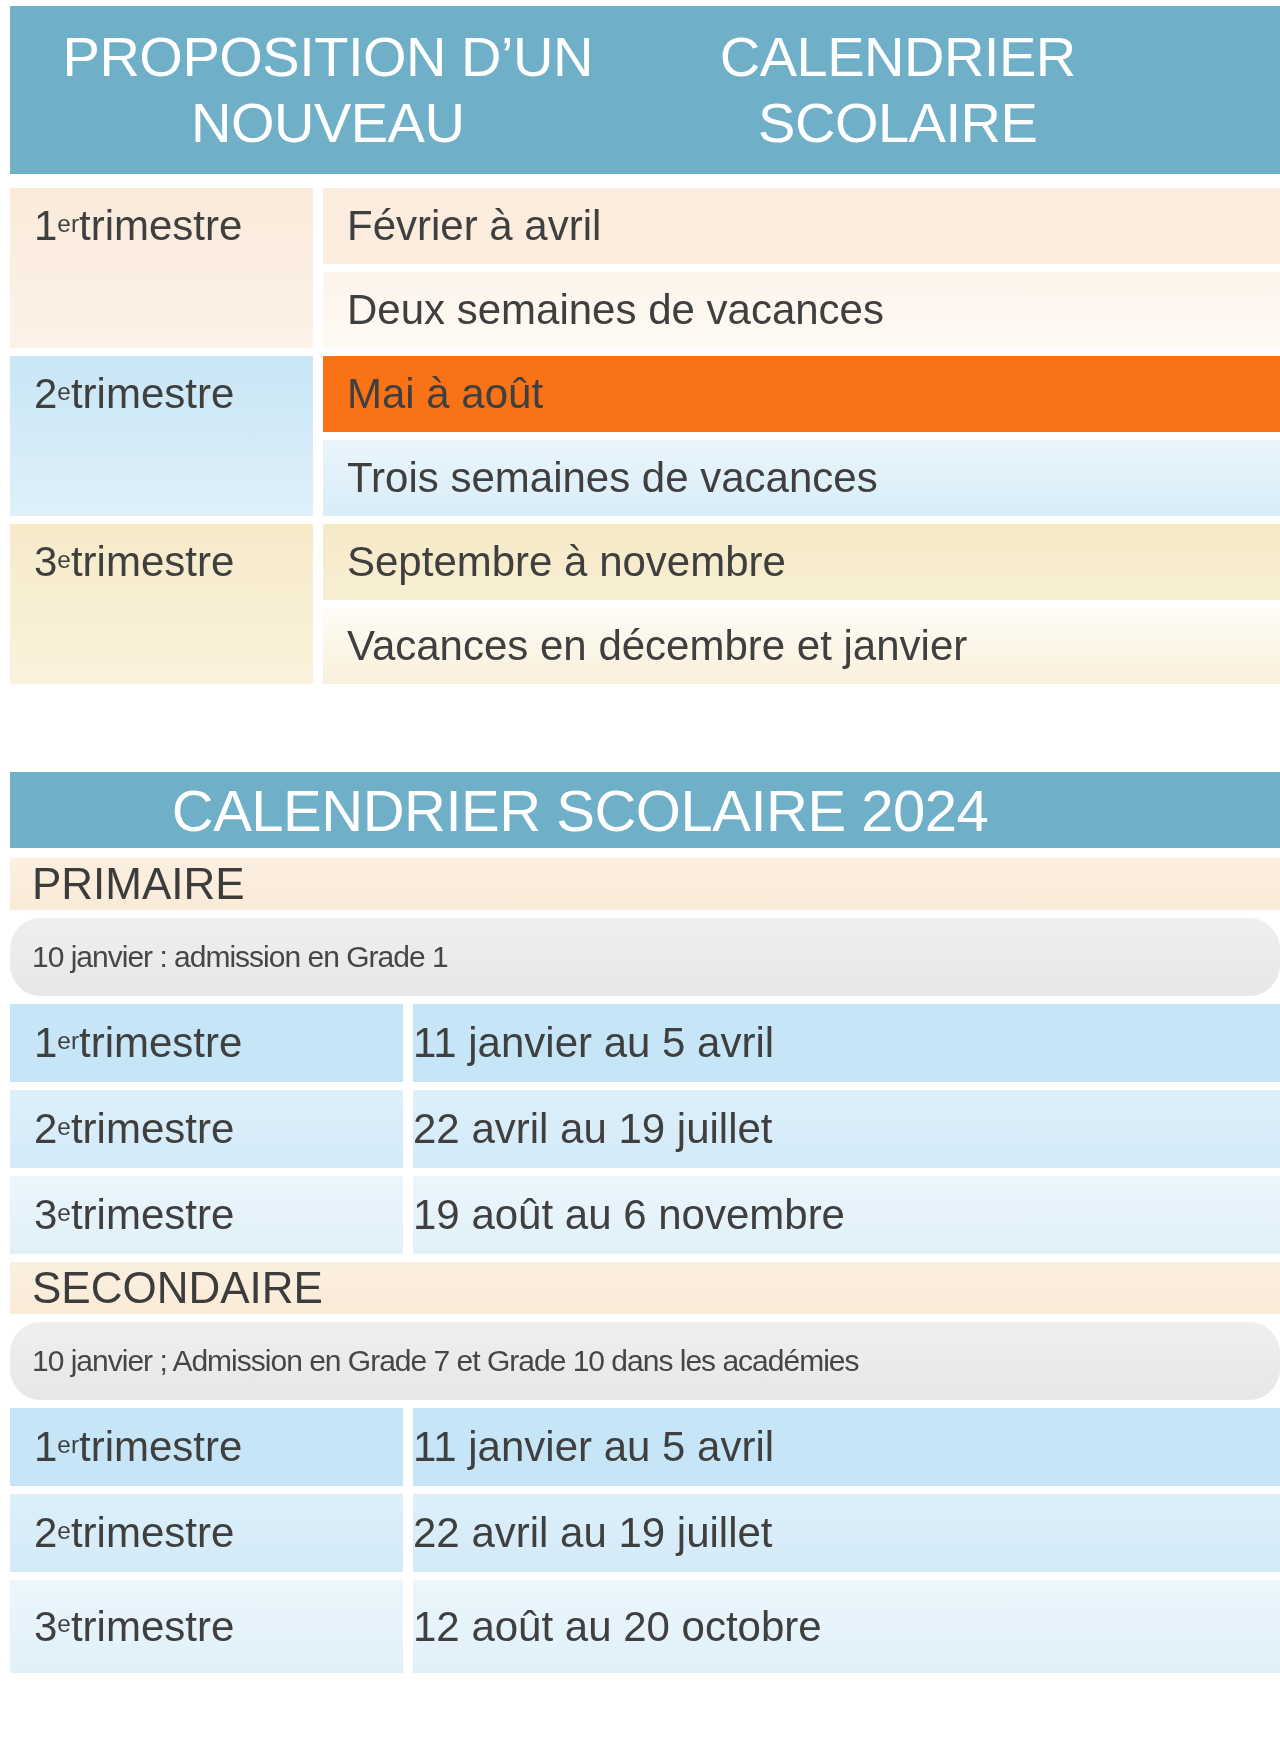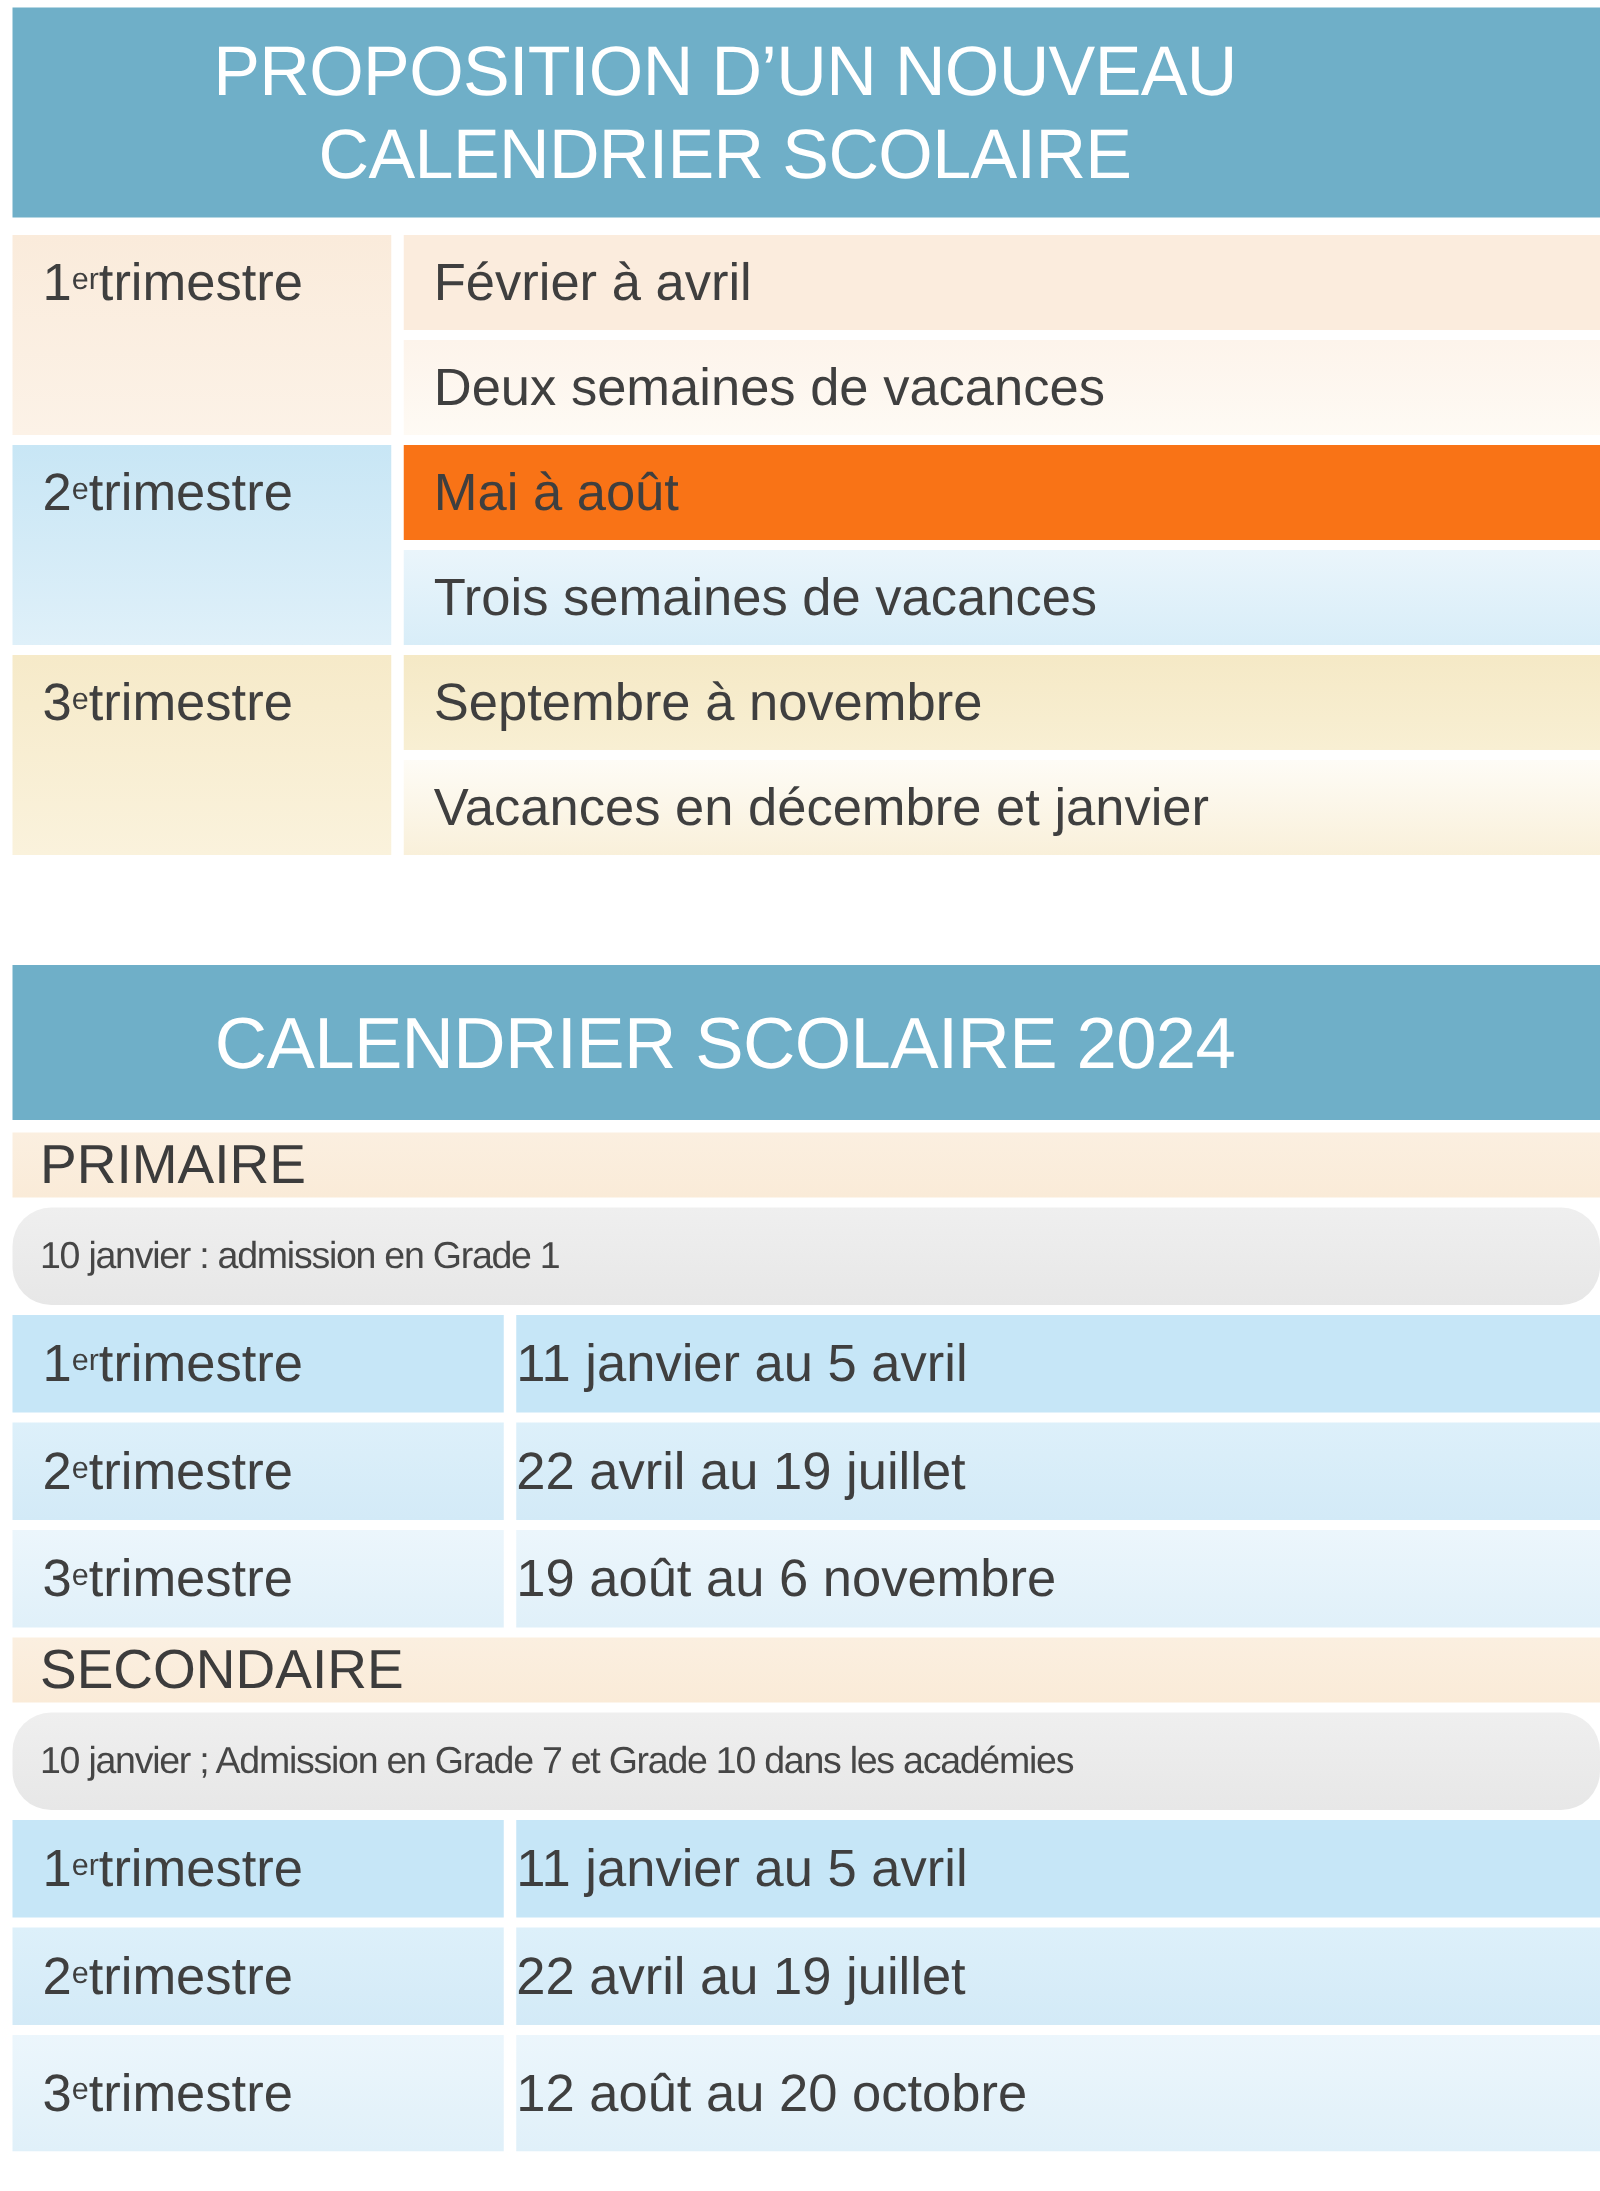--- a/index.html
+++ b/index.html
@@ -3,25 +3,25 @@
 <meta charset="utf-8">
 <style>
   html,body{margin:0;padding:0;background:#ffffff;}
   .page{
     position:relative;width:1280px;height:1753px;overflow:hidden;background:#ffffff;
     font-family:"Liberation Sans","DejaVu Sans",sans-serif;color:#3f3f3f;
   }
   
   .banner{
     margin-left:10px;background:#6fafc8;color:#ffffff;
-    display:flex;flex-direction:column;justify-content:center;align-items:center;
+    display:flex;flex-direction:row;justify-content:center;align-items:center;
     text-align:center;padding-right:130px;letter-spacing:-0.5px;
   }
   .banner-1{margin-top:6px;height:168px;font-size:56px;line-height:1.17;}
-  .banner-2{margin-top:88px;height:124px;font-size:58px;}
+  .banner-2{margin-top:88px;height:76px;font-size:58px;}
   
   .t1{margin:14px 0 0 10px;}
   .block{
     display:grid;grid-template-columns:303px 1fr;grid-template-rows:76px 76px;
     column-gap:10px;row-gap:8px;margin-bottom:8px;
   }
   .label-cell{grid-row:1/3;}
   .label-inner{height:76px;display:flex;align-items:center;padding-left:24px;}
   .cell-txt{display:flex;align-items:center;padding-left:24px;}
   .t-fs{font-size:42px;}

